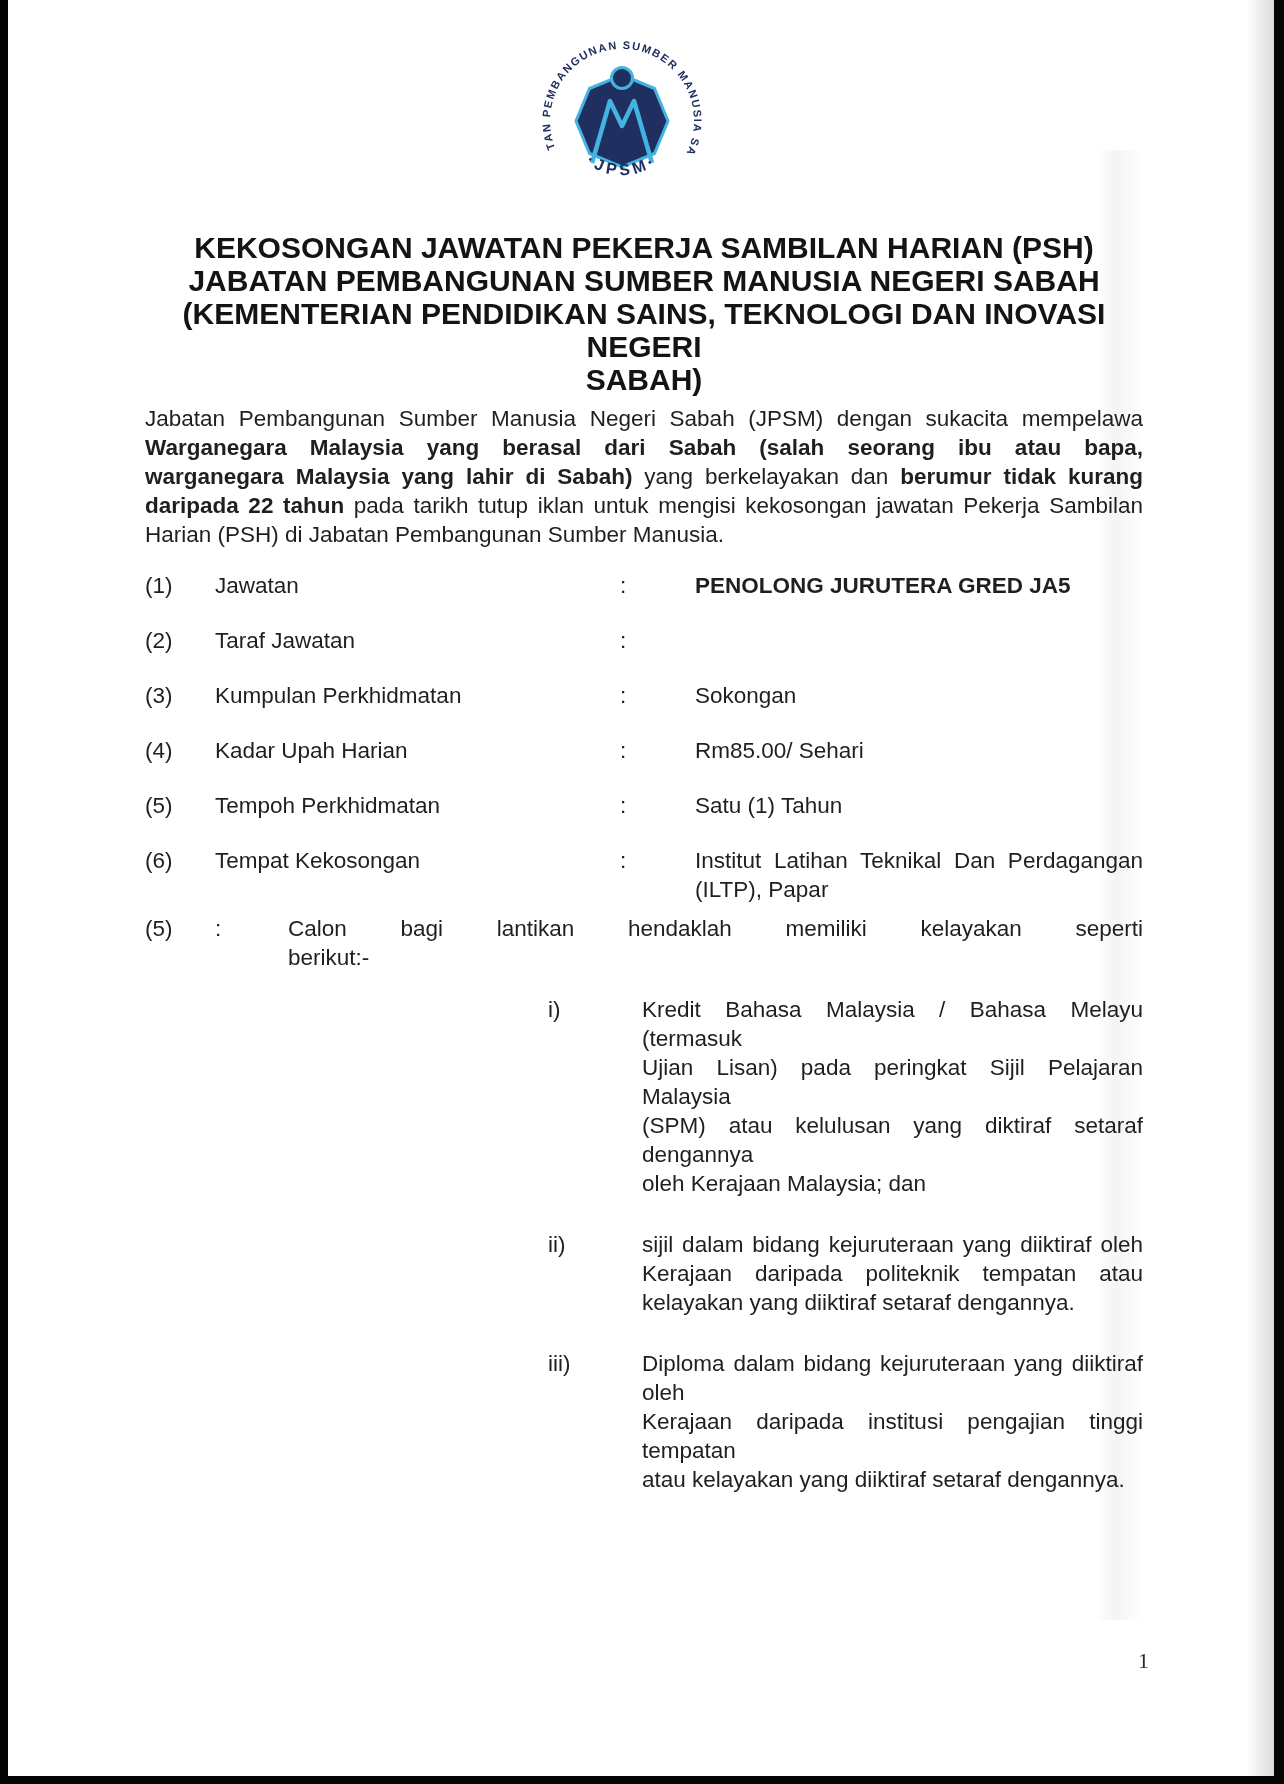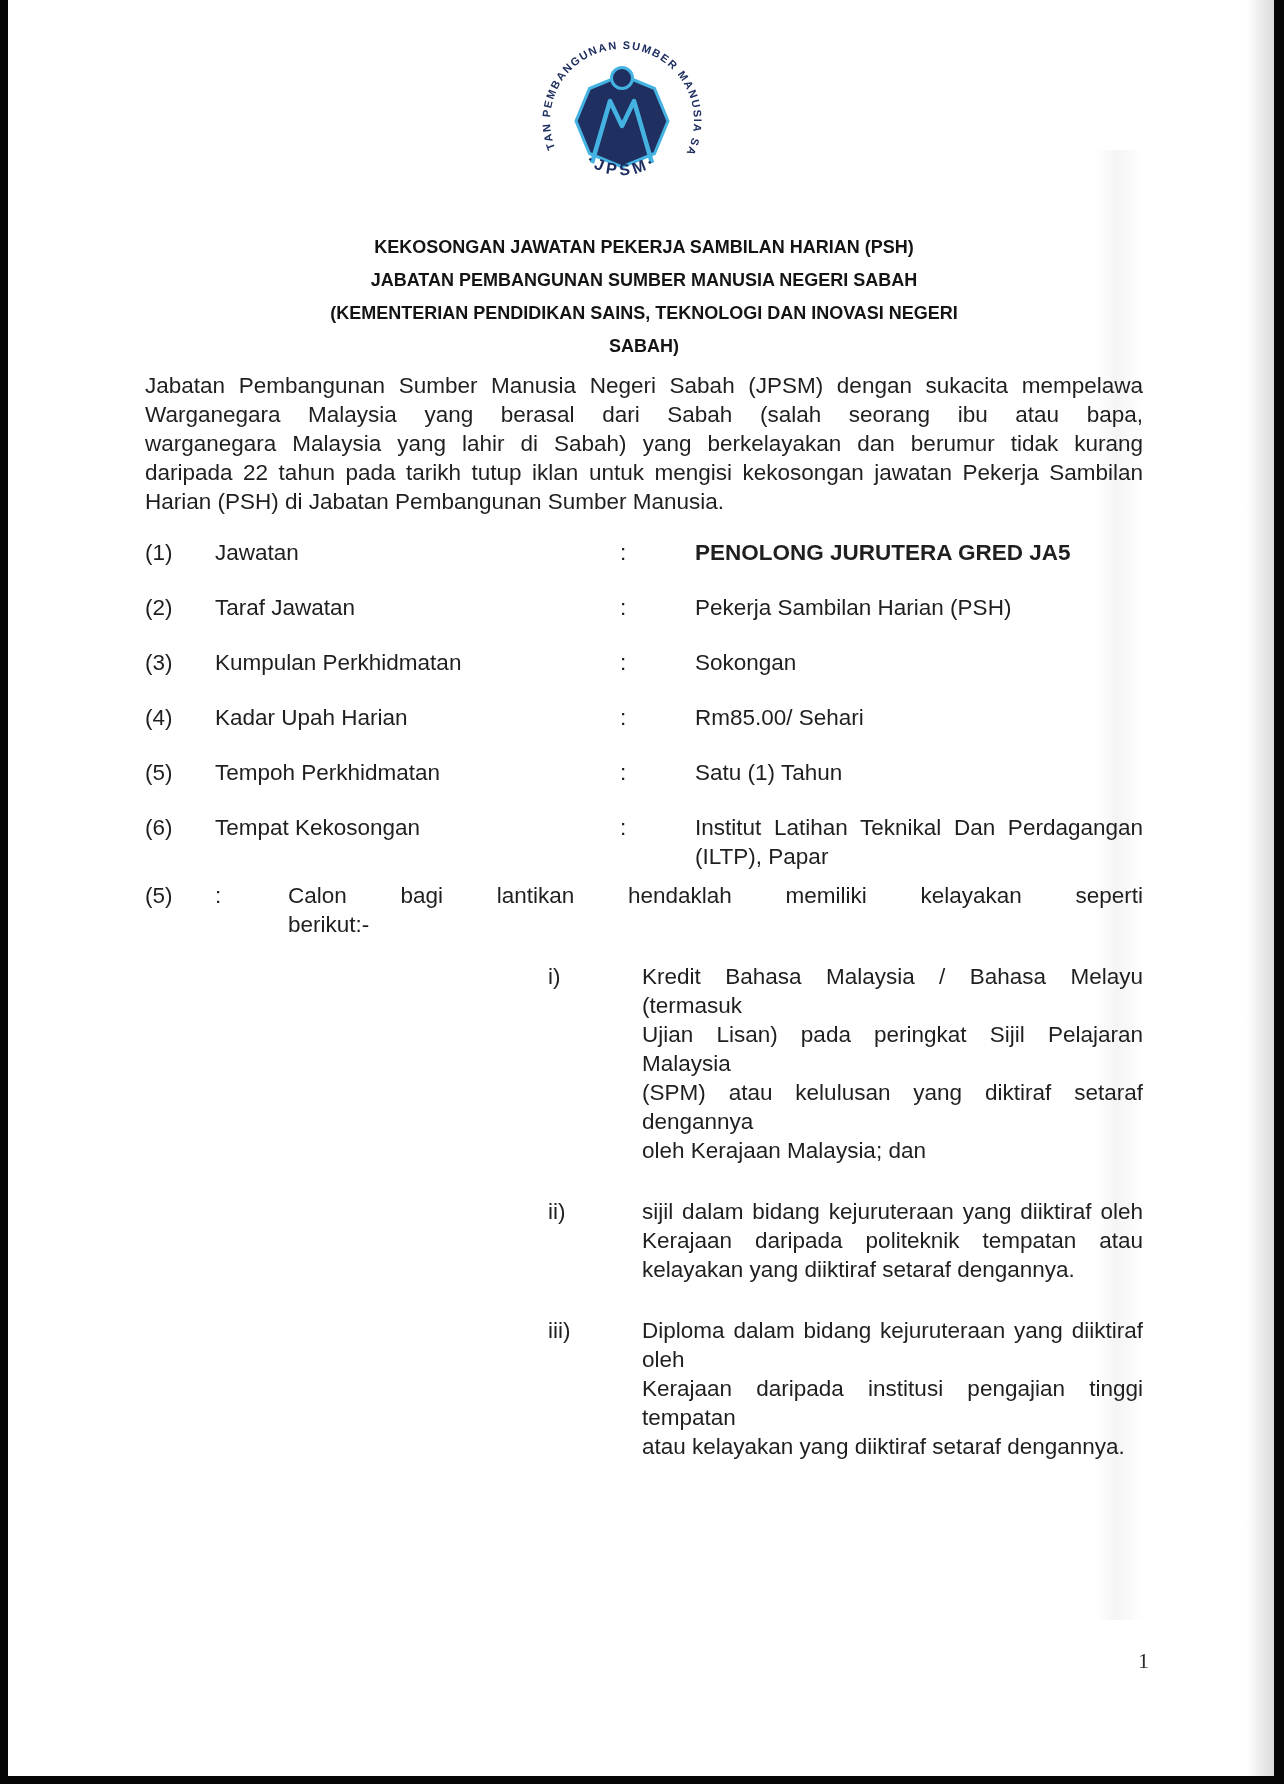--- a/index.html
+++ b/index.html
@@ -20,27 +20,27 @@
   .shadow-band { position:absolute; left:1096px; top:150px; width:46px; height:1470px;
                  background:linear-gradient(to right, rgba(0,0,0,0), rgba(0,0,0,0.045) 45%, rgba(0,0,0,0)); z-index:1; }
 
   .content { position:absolute; left:145px; top:0; width:998px; z-index:2; }
 
   
   .logo-row { position:relative; height:198px; margin-top:33px; }
   .logo-row svg { position:absolute; left:387px; top:0; }
 
   
-  .title-block { margin-top:0; text-align:center; font-weight:bold; font-size:18px; line-height:33px; color:#141414; }
+  .title-block { margin-top:0; text-align:center; font-weight:bold; font-size:30px; line-height:33px; color:#141414; }
 
   
   .intro { margin-top:8px; font-size:22.5px; line-height:29px; }
   .iline { width:100%; }
   .jline { text-align:justify; text-align-last:justify; }
-  .b { font-weight:normal; }
+  .b { font-weight:bold; }
 
   
   .notis { margin-top:51px; font-size:22.5px; font-weight:bold; }
 
   
   .details { margin-top:22px; font-size:22.5px; }
   .drow { display:flex; line-height:29px; margin-bottom:26px; }
   .dnum   { width:70px;  flex:none; }
   .dlabel { width:405px; flex:none; }
   .dcolon { width:75px;  flex:none; }
@@ -121,21 +121,20 @@
     <div class="drow">
       <div class="dnum">(1)</div>
       <div class="dlabel">Jawatan</div>
       <div class="dcolon">:</div>
       <div class="dvalue bold">PENOLONG JURUTERA GRED JA5</div>
     </div>
     <div class="drow">
       <div class="dnum">(2)</div>
       <div class="dlabel">Taraf Jawatan</div>
       <div class="dcolon">:</div>
-      <div class="dvalue">Pekerja Sambilan Harian (PSH)</div>
     </div>
     <div class="drow">
       <div class="dnum">(3)</div>
       <div class="dlabel">Kumpulan Perkhidmatan</div>
       <div class="dcolon">:</div>
       <div class="dvalue">Sokongan</div>
     </div>
     <div class="drow">
       <div class="dnum">(4)</div>
       <div class="dlabel">Kadar Upah Harian</div>

